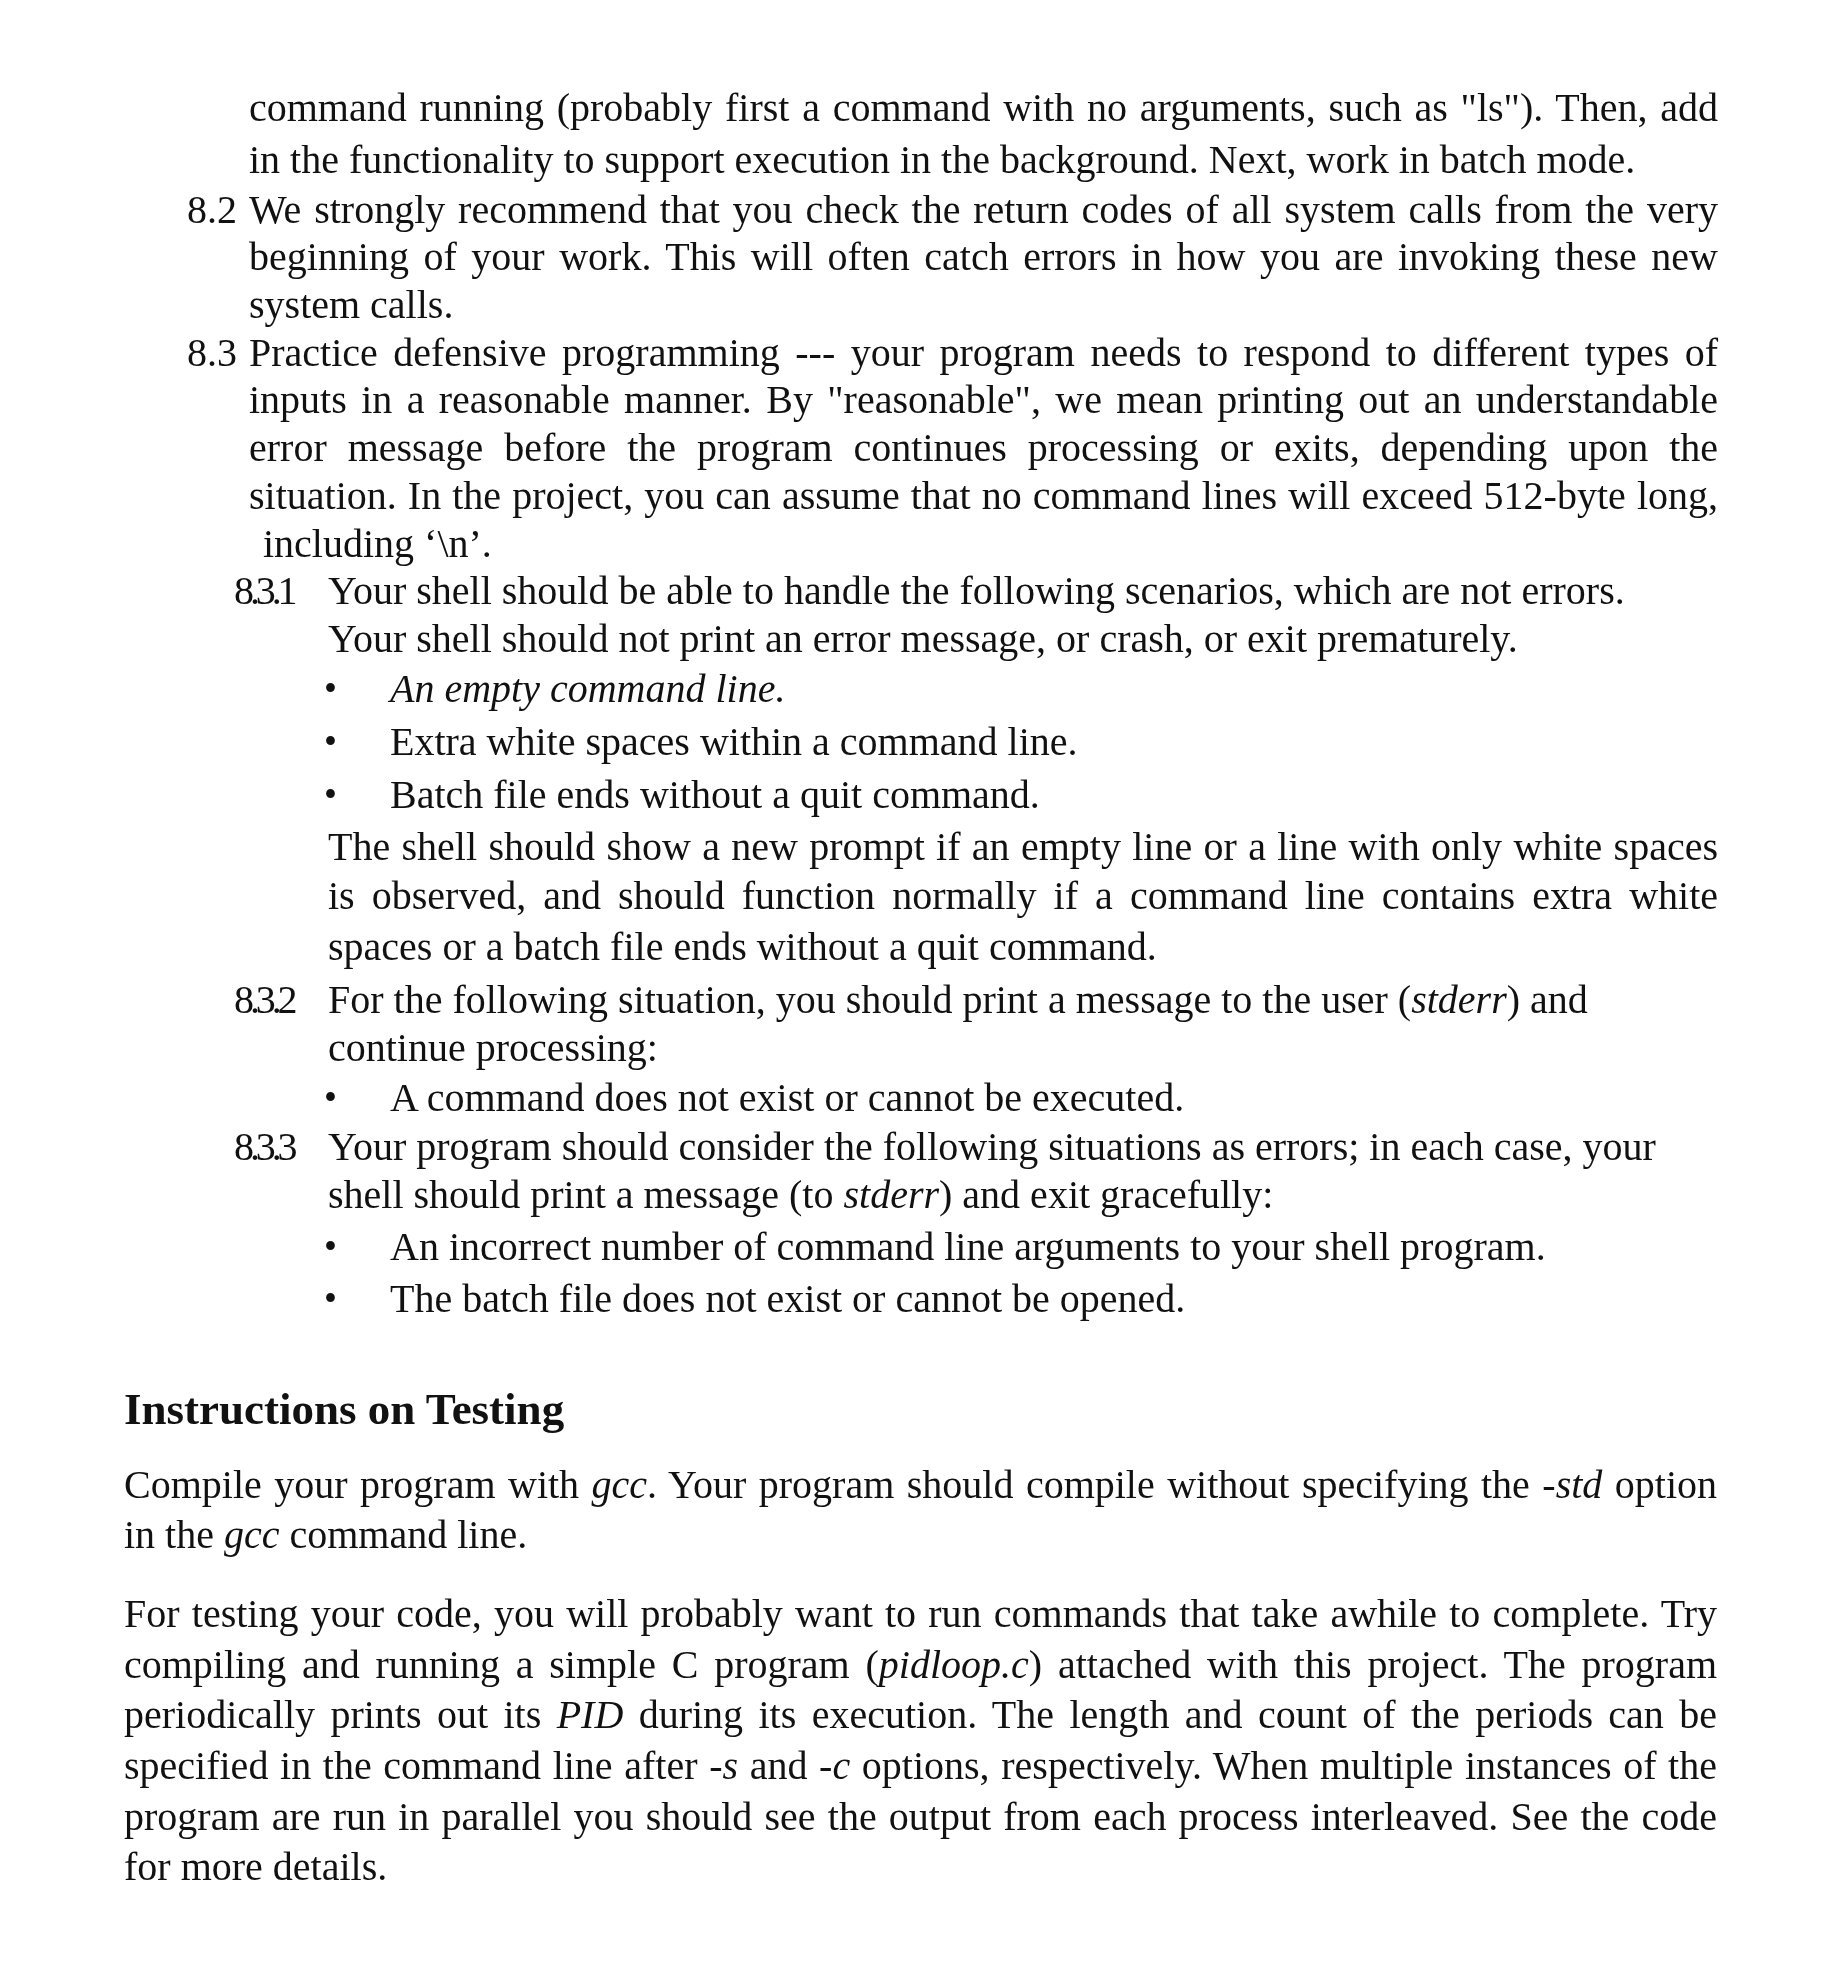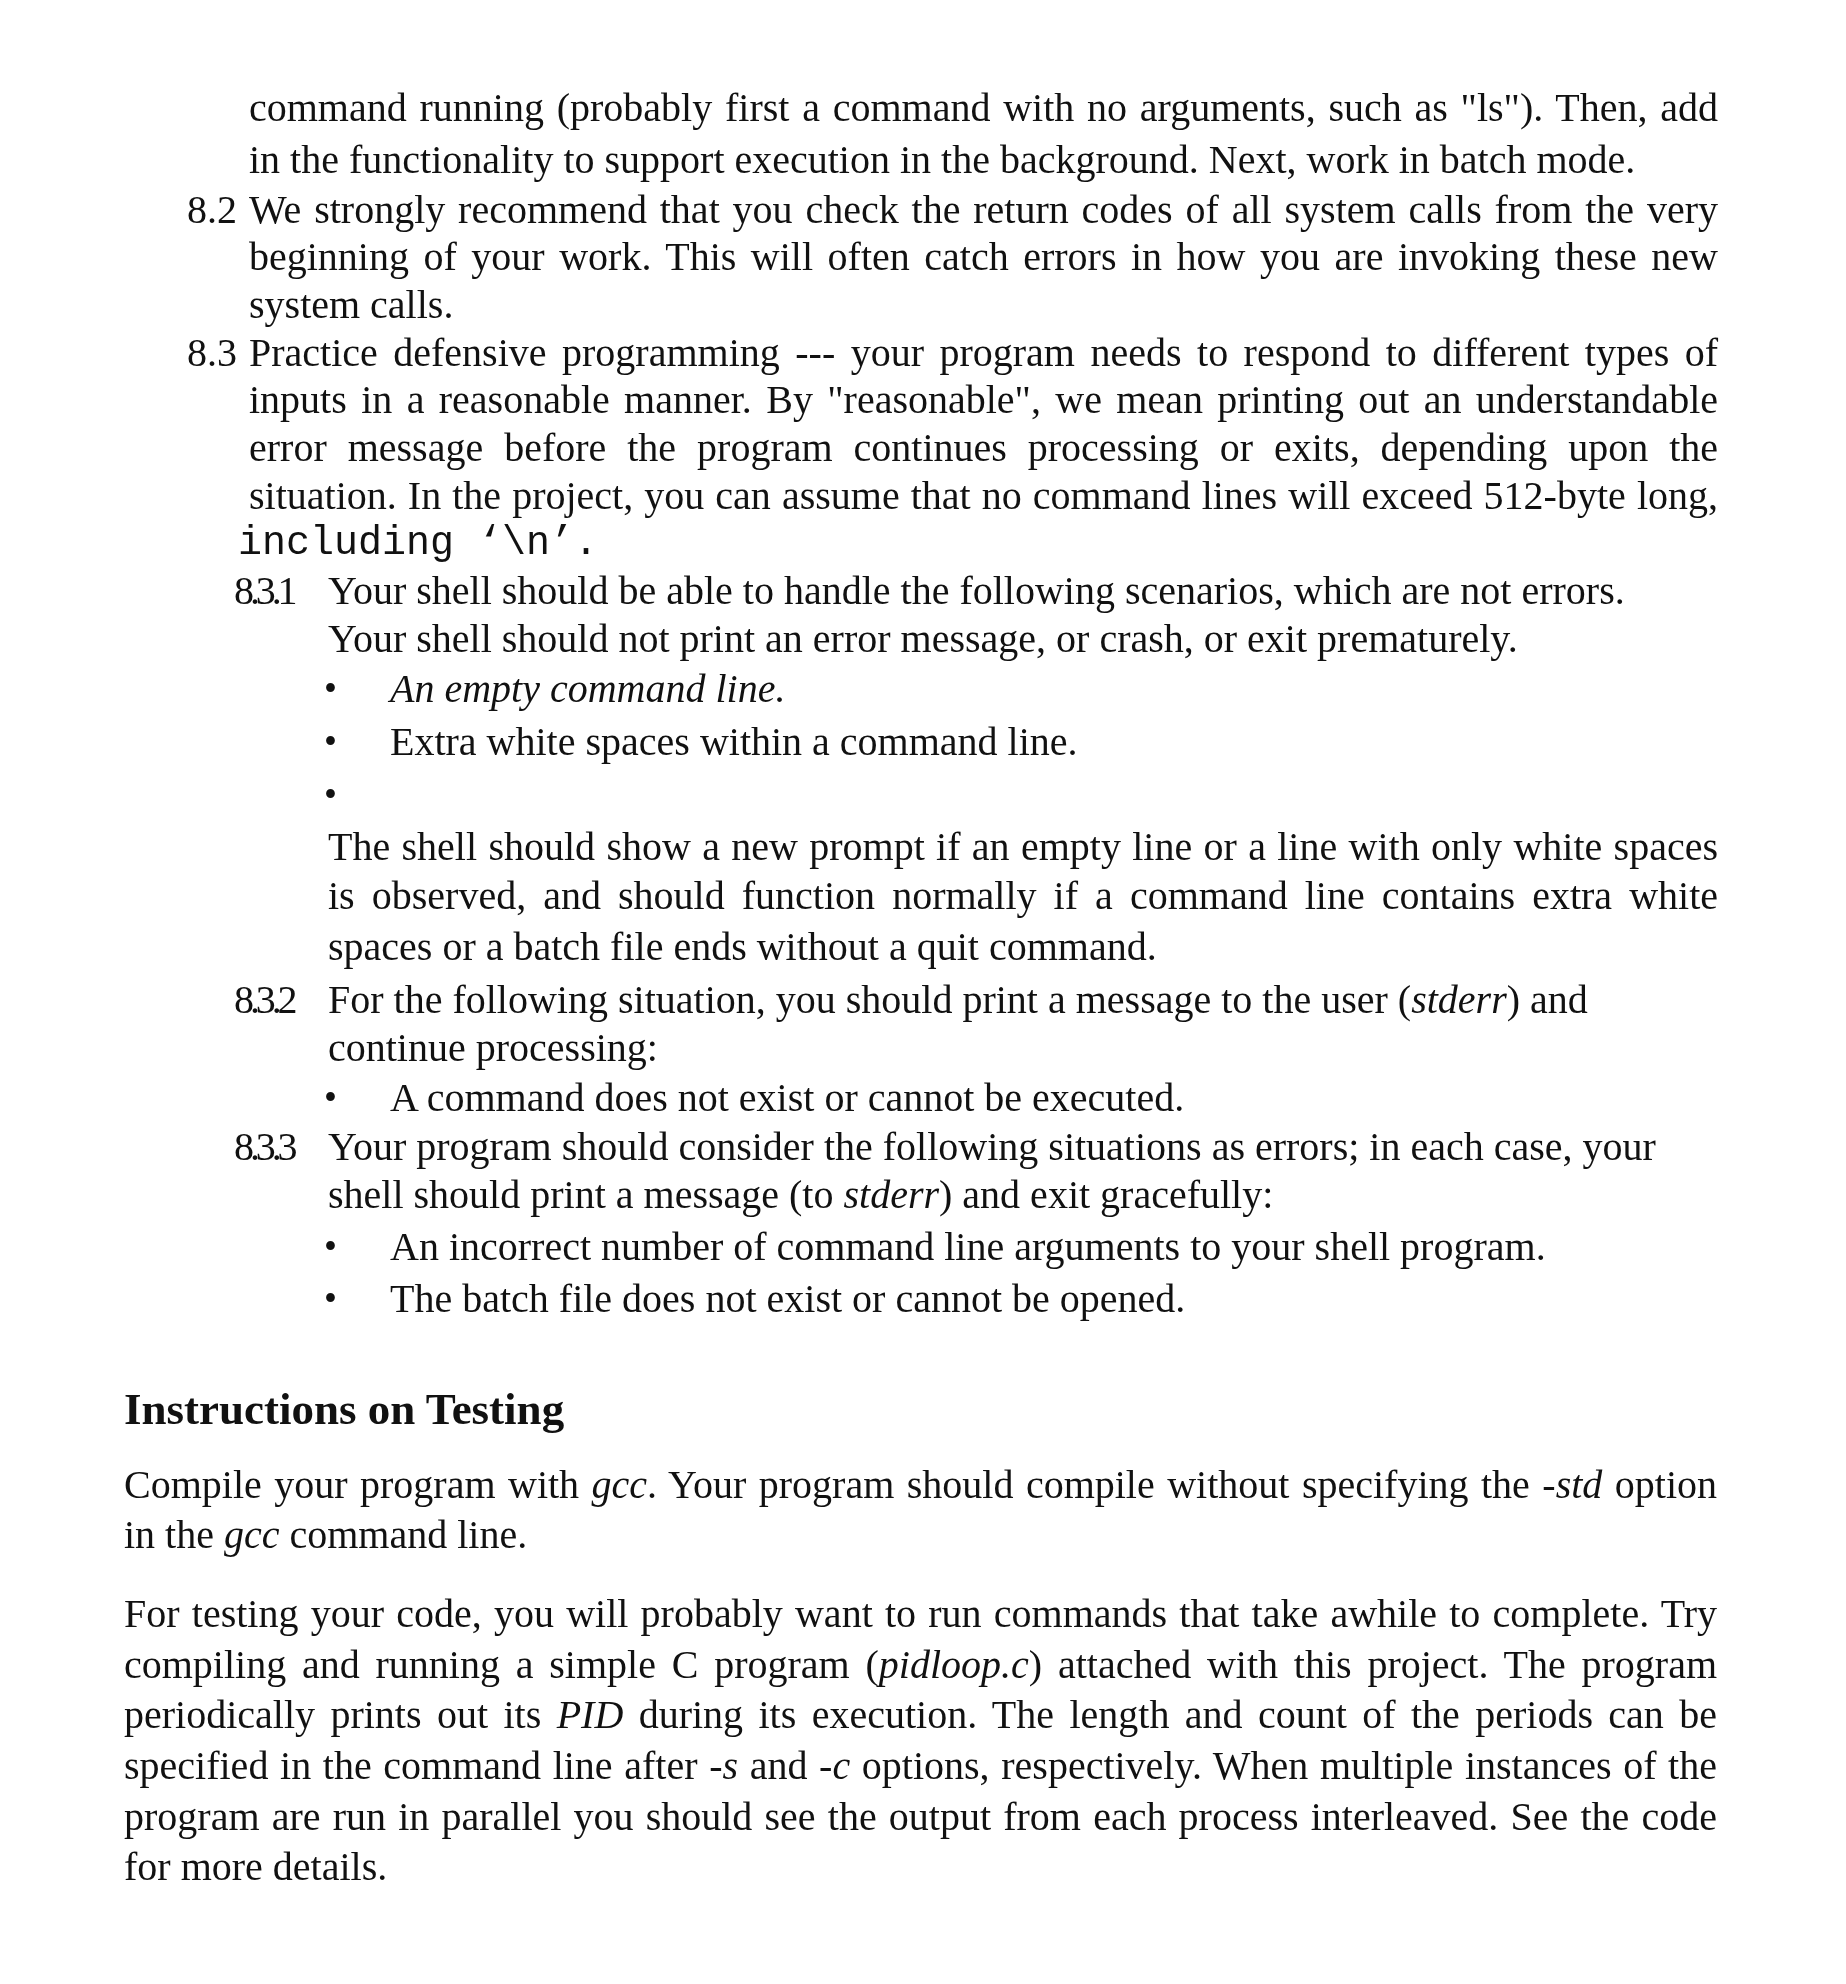--- a/index.html
+++ b/index.html
@@ -31,31 +31,32 @@
   <div class="num" style="left:187px; top:185px;text-align:center;">8.2</div>
   <div class="line just" style="left:249px; top:185px; width:1469px;">We strongly recommend that you check the return codes of all system calls from the very</div>
   <div class="line just" style="left:249px; top:232px; width:1469px;">beginning of your work. This will often catch errors in how you are invoking these new</div>
   <div class="line" style="left:249px; top:280px;">system calls.</div>
 
   <div class="num" style="left:187px; top:328px;">8.3</div>
   <div class="line just" style="left:249px; top:328px; width:1469px;">Practice defensive programming --- your program needs to respond to different types of</div>
   <div class="line just" style="left:249px; top:375px; width:1469px;">inputs in a reasonable manner. By "reasonable", we mean printing out an understandable</div>
   <div class="line just" style="left:249px; top:423px; width:1469px;">error message before the program continues processing or exits, depending upon the</div>
   <div class="line just" style="left:249px; top:471px; width:1469px;">situation. In the project, you can assume that no command lines will exceed 512-byte long,</div>
-  <div class="line" style="left:238px; top:519px;font-family:Liberation Mono, monospace;">including ‘\n’.</div>
+  <div class="line" style="left:263px; top:519px;">including ‘\n’.</div>
 
   <div class="subnum" style="left:234px; top:566px;">8.3.1</div>
   <div class="line" style="left:328px; top:566px;">Your shell should be able to handle the following scenarios, which are not errors.</div>
   <div class="line" style="left:328px; top:614px;">Your shell should not print an error message, or crash, or exit prematurely.</div>
 
   <div class="bullet" style="left:324px; top:664px;">•</div>
   <div class="line" style="left:390px; top:664px;font-style:italic;">An empty command line.</div>
   <div class="bullet" style="left:324px; top:717px;">•</div>
   <div class="line" style="left:390px; top:717px;text-align:right;">Extra white spaces within a command line.</div>
   <div class="bullet" style="left:324px; top:770px;">•</div>
+  <div class="line" style="left:390px; top:770px;">Batch file ends without a quit command.</div>
 
   <div class="line just" style="left:328px; top:822px; width:1390px;">The shell should show a new prompt if an empty line or a line with only white spaces</div>
   <div class="line just" style="left:328px; top:871px; width:1390px;">is observed, and should function normally if a command line contains extra white</div>
   <div class="line" style="left:328px; top:922px;">spaces or a batch file ends without a quit command.</div>
 
   <div class="subnum" style="left:234px; top:975px;">8.3.2</div>
   <div class="line" style="left:328px; top:975px;"><span>For the following situation, you should print a message to the user (</span><i>stderr</i><span>) and</span></div>
   <div class="line" style="left:328px; top:1023px;">continue processing:</div>
 
   <div class="bullet" style="left:324px; top:1073px;">•</div>

